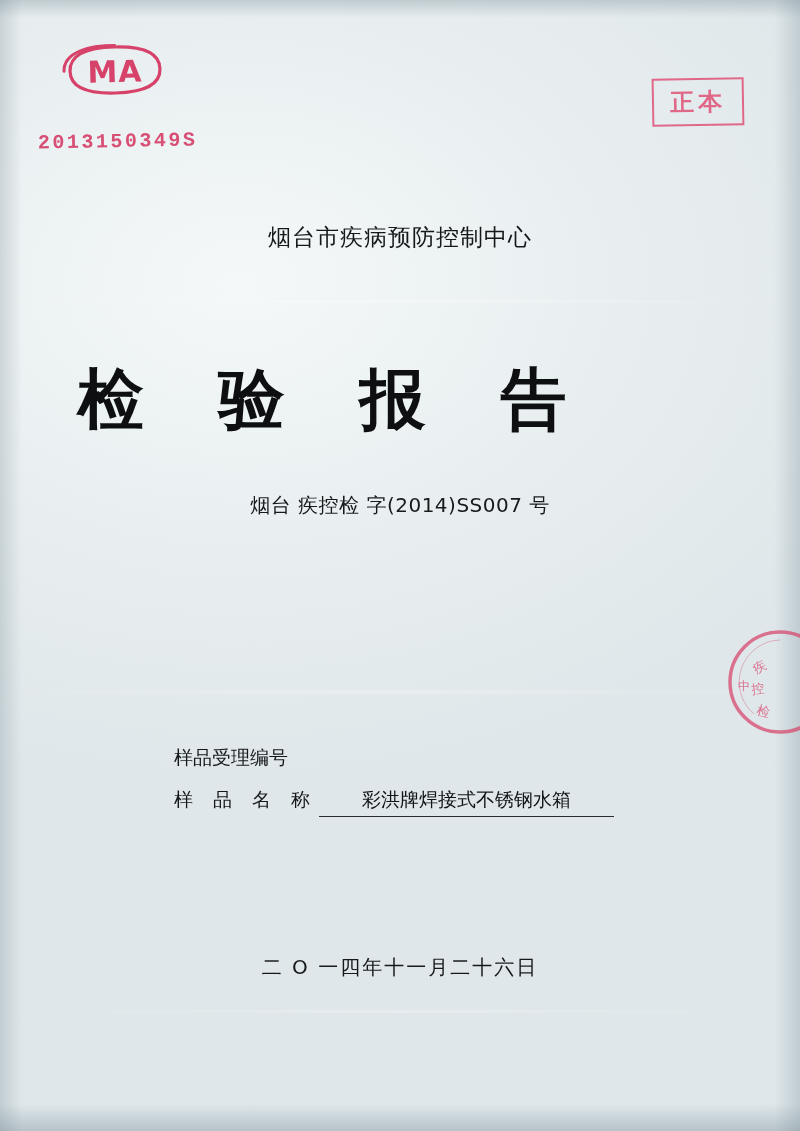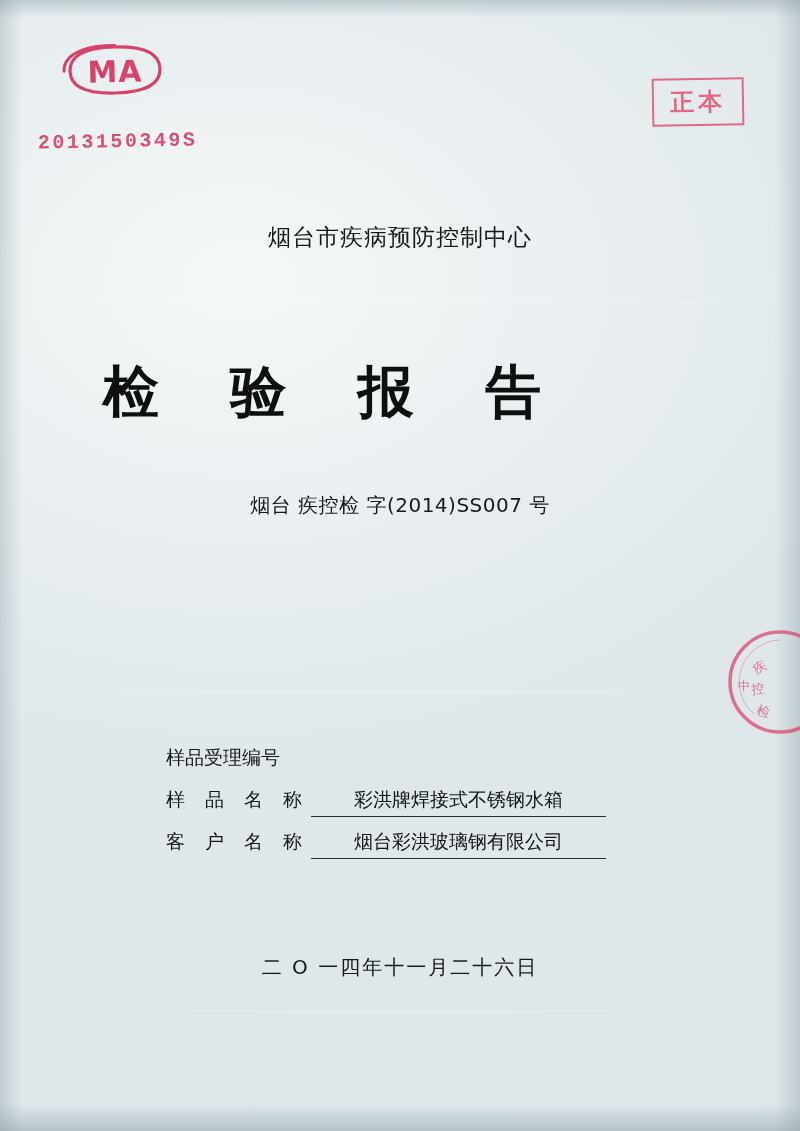--- a/index.html
+++ b/index.html
@@ -93,21 +93,21 @@
   }
 
   #doc-title {
     position: absolute;
     top: 355px;
     left: 0;
     width: 644px;
     text-align: center;
     font-family: "DejaVu Sans", sans-serif;
     font-weight: bold;
-    font-size: 56px;
+    font-size: 66px;
     color: #0d0f10;
     letter-spacing: 26px;
     text-indent: 26px;
   }
 
   #doc-number {
     position: absolute;
     top: 492px;
     left: 0;
     width: 800px;
@@ -124,21 +124,21 @@
     right: -34px;
     top: 628px;
     width: 108px;
     height: 108px;
     opacity: 0.72;
   }
 
   
   #fields {
     position: absolute;
-    left: 166px;
+    left: 174px;
     top: 733px;
     width: 440px;
     font-family: "DejaVu Sans", sans-serif;
   }
   .field-row {
     display: flex;
     align-items: flex-end;
     height: 42px;
   }
   .field-label {
@@ -219,22 +219,18 @@
 
     <div class="field-row">
       <span class="field-label">样品受理编号</span>
     </div>
 
     <div class="field-row">
       <span class="field-label label-spaced">样 品 名 称</span>
       <span class="field-value">彩洪牌焊接式不锈钢水箱</span>
     </div>
 
-    <div class="field-row">
-      <span class="field-label label-spaced">客 户 名 称</span>
-      <span class="field-value">烟台彩洪玻璃钢有限公司</span>
-    </div>
 
   </div>
 
   <div id="doc-date">二 O 一四年十一月二十六日</div>
 
 </div>
 
 </body></html>

